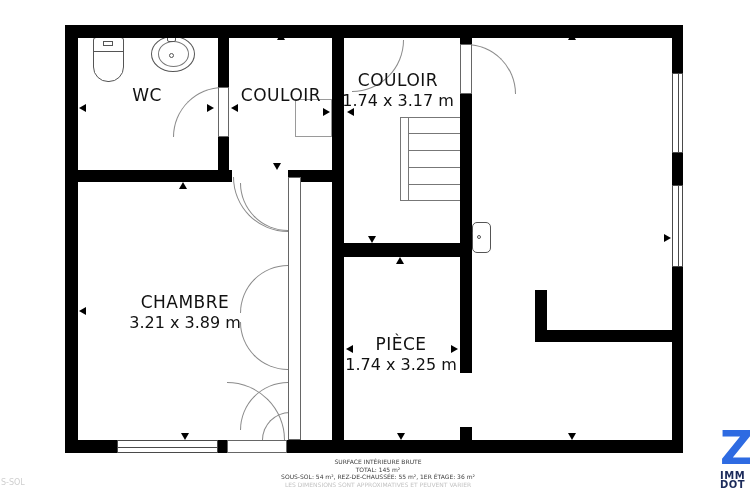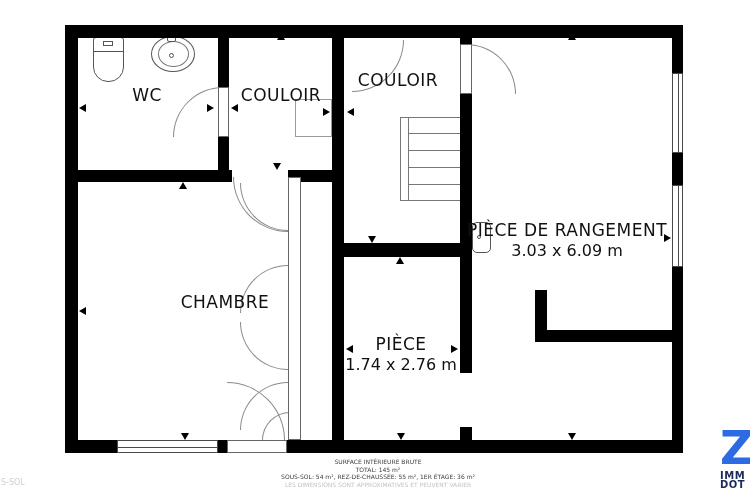--- a/index.html
+++ b/index.html
@@ -133,31 +133,29 @@
   <div class="fixture" style="left:477px;top:235px;width:4px;height:4px;border:1px solid #555;border-radius:50%;"></div>
 
   <div class="room-label" style="left:147px;top:85px;">
     <div class="rname">WC</div>
   </div>
   <div class="room-label" style="left:281px;top:85px;">
     <div class="rname">COULOIR</div>
   </div>
   <div class="room-label" style="left:398px;top:70px;">
     <div class="rname">COULOIR</div>
+    <div class="rdims">1.74 x 3.17 m</div>
   </div>
-  <div class="room-label" style="left:567px;top:220px;">
-    <div class="rname">PIÈCE DE RANGEMENT</div>
-    <div class="rdims">3.03 x 6.09 m</div>
-  </div>
-  <div class="room-label" style="left:185px;top:292px;margin-left:40px;">
+  <div class="room-label" style="left:185px;top:292px;">
     <div class="rname">CHAMBRE</div>
+    <div class="rdims">3.21 x 3.89 m</div>
   </div>
   <div class="room-label" style="left:401px;top:334px;">
     <div class="rname">PIÈCE</div>
-    <div class="rdims">1.74 x 2.76 m</div>
+    <div class="rdims">1.74 x 3.25 m</div>
   </div>
 
 
   <div id="footer">
     <div class="f1">SURFACE INTÉRIEURE BRUTE</div>
     <div class="f2">TOTAL: 145 m²</div>
     <div class="f3">SOUS-SOL: 54 m², REZ-DE-CHAUSSÉE: 55 m², 1ER ÉTAGE: 36 m²</div>
     <div class="f4">LES DIMENSIONS SONT APPROXIMATIVES ET PEUVENT VARIER</div>
   </div>
 

